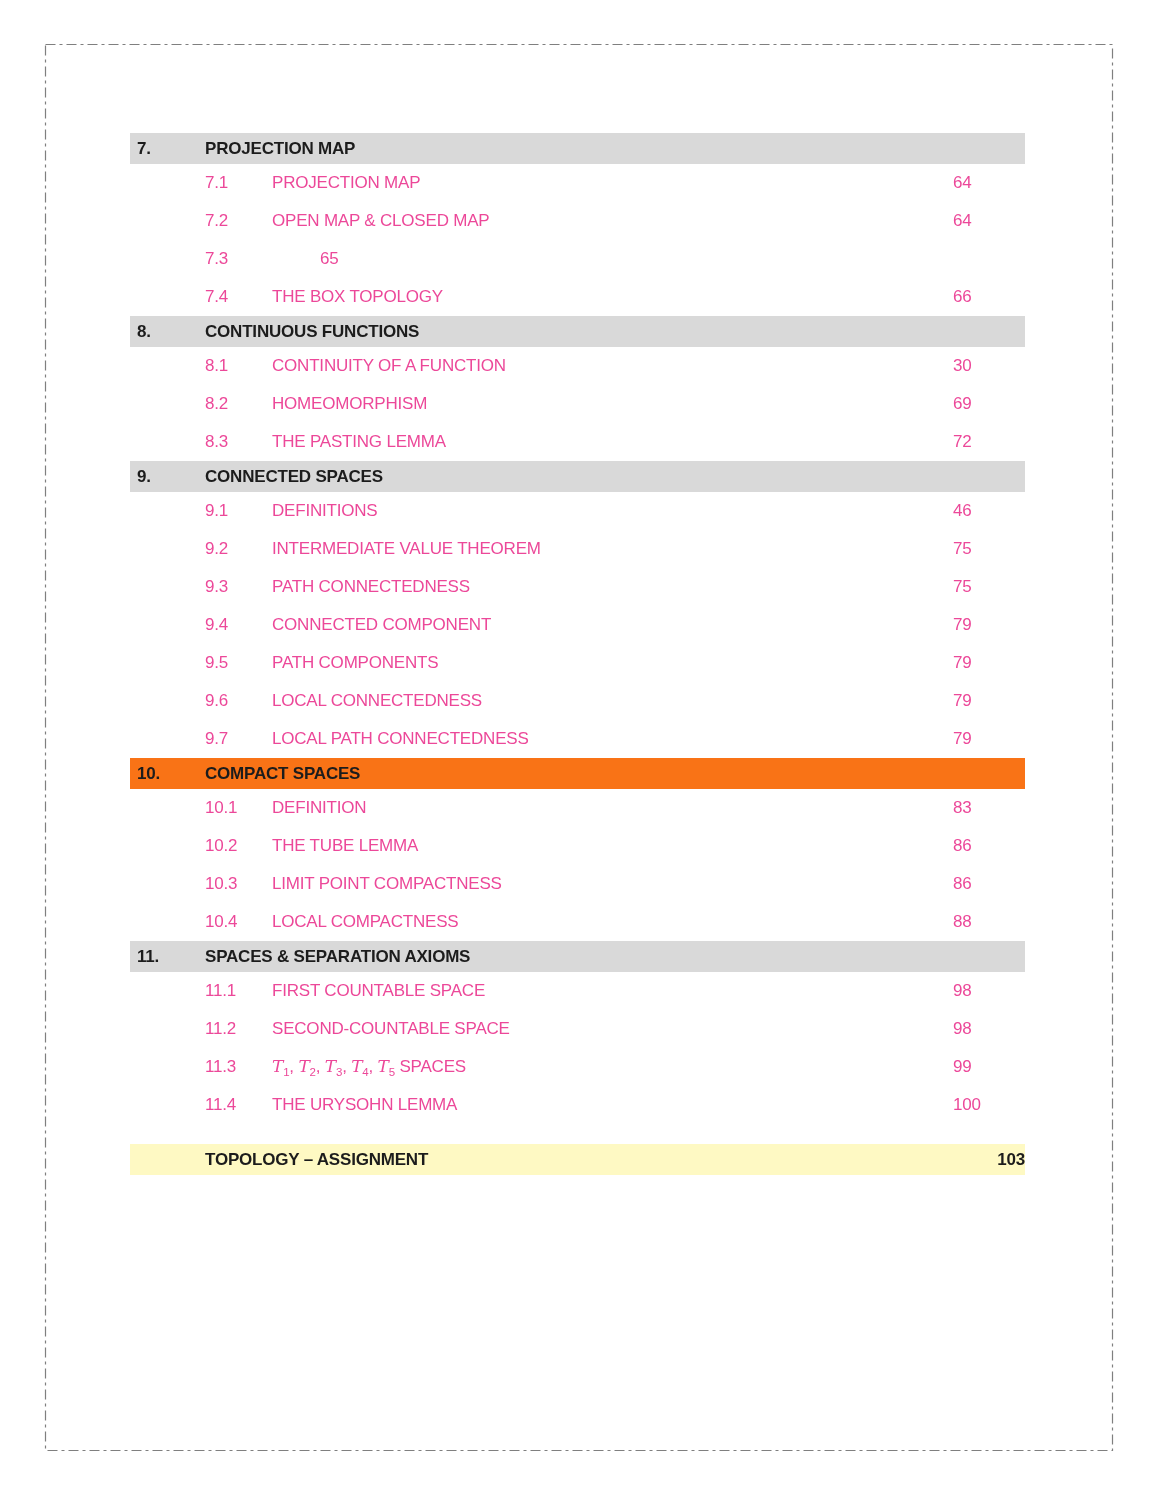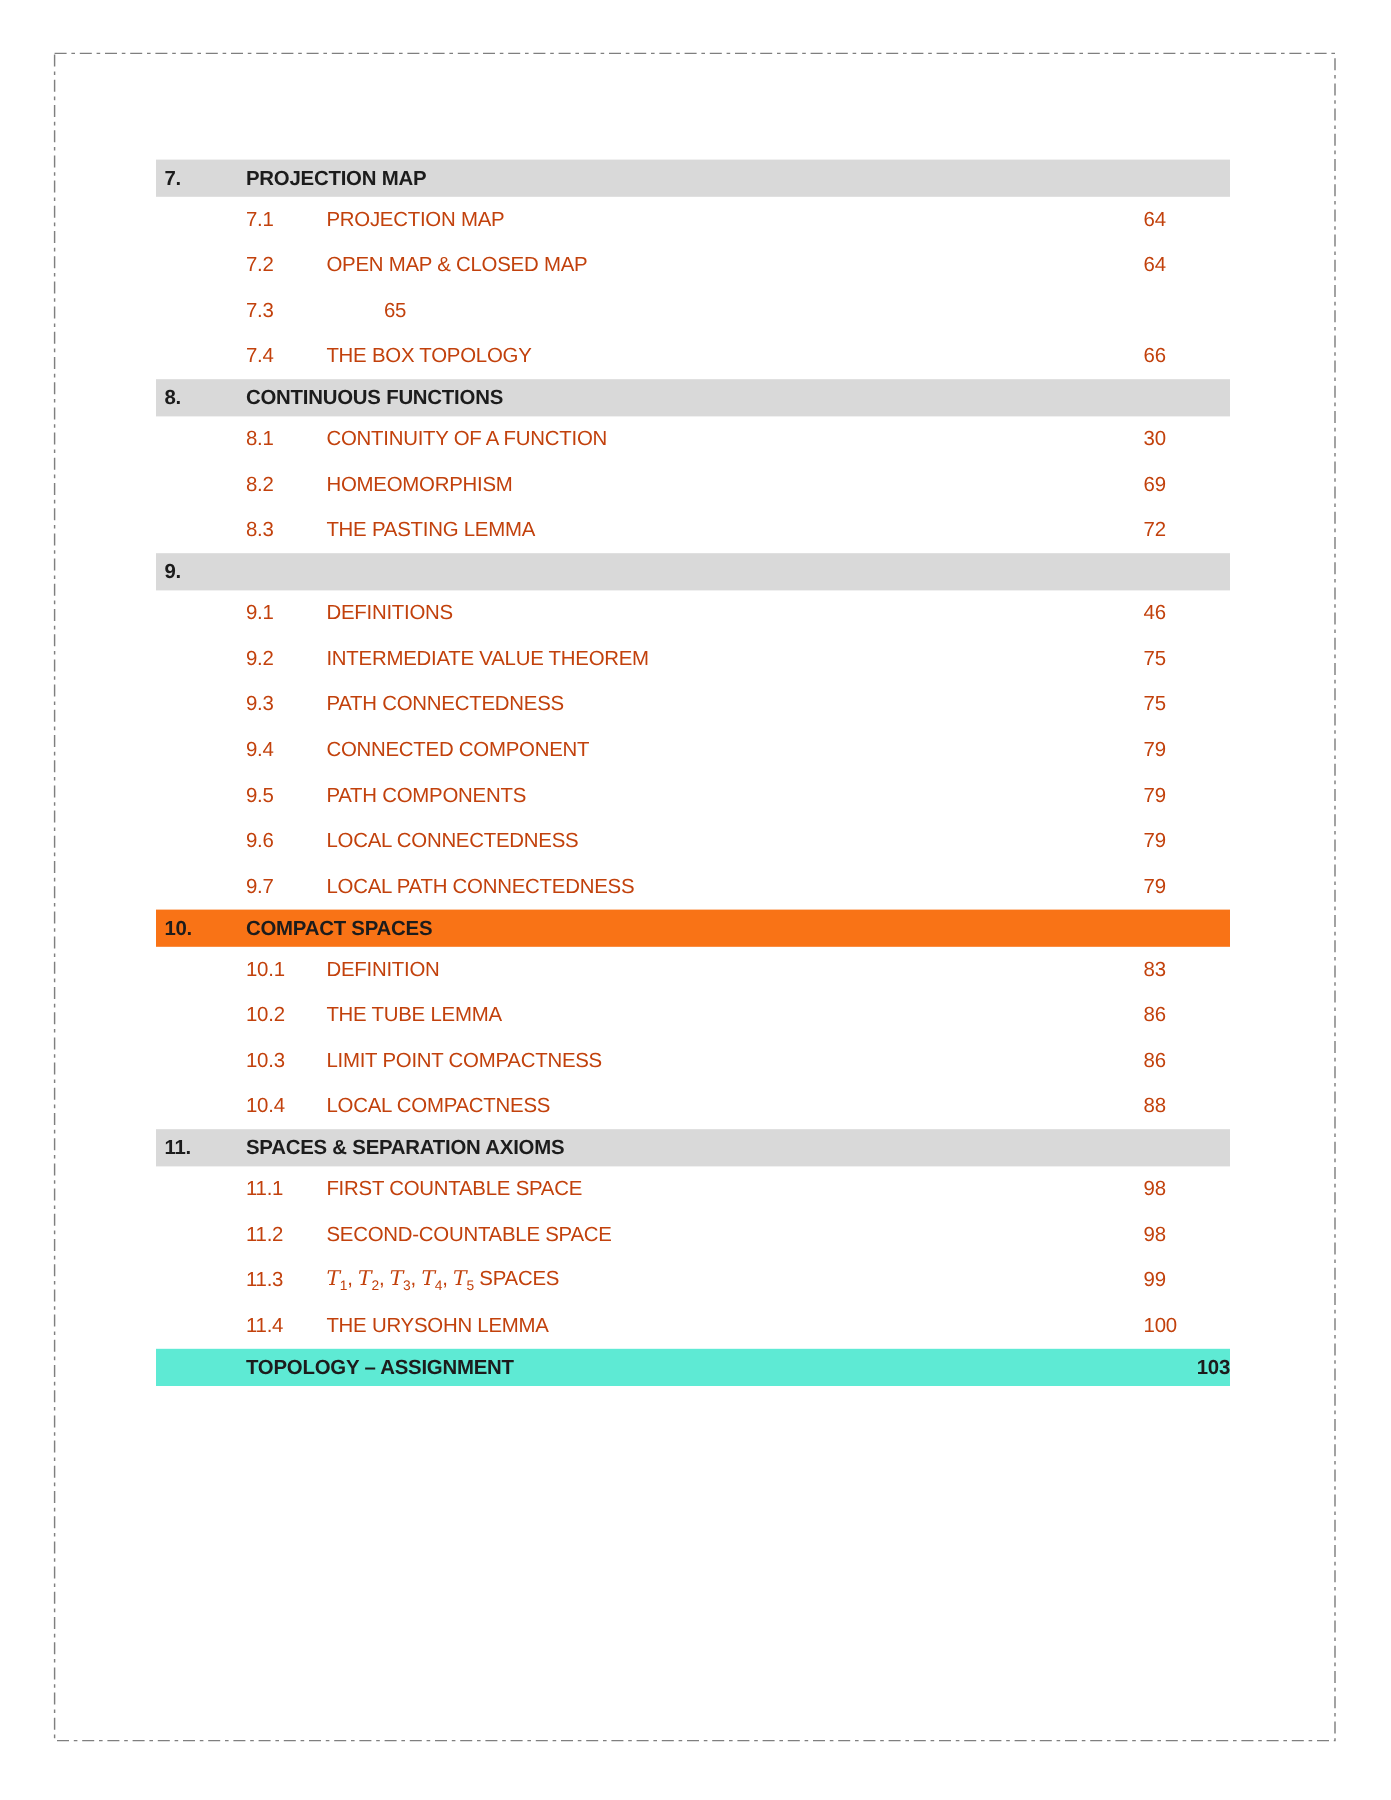--- a/index.html
+++ b/index.html
@@ -39,21 +39,21 @@
     flex: 0 0 68px;
   }
   .sec-title { flex: 1; }
   .toc-row {
     box-sizing: border-box;
     height: 38px;
     display: flex;
     align-items: center;
     padding-left: 75px;
     font-size: 17px;
-    color: #c2410c;
+    color: #ec4899;
     letter-spacing: -0.2px;
   }
   .row-num {
     width: 67px;
     flex: 0 0 67px;
   }
   .row-title { flex: 1; white-space: nowrap; }
   .row-page {
     width: 72px;
     flex: 0 0 72px;
@@ -124,20 +124,21 @@
         <span class="row-title">HOMEOMORPHISM</span>
         <span class="row-page">69</span>
       </div>
       <div class="toc-row">
         <span class="row-num">8.3</span>
         <span class="row-title">THE PASTING LEMMA</span>
         <span class="row-page">72</span>
       </div>
       <div class="section-header" style="background: rgb(217, 217, 217);">
         <span class="sec-num">9.</span>
+        <span class="sec-title">CONNECTED SPACES</span>
       </div>
       <div class="toc-row">
         <span class="row-num">9.1</span>
         <span class="row-title">DEFINITIONS</span>
         <span class="row-page">46</span>
       </div>
       <div class="toc-row">
         <span class="row-num">9.2</span>
         <span class="row-title">INTERMEDIATE VALUE THEOREM</span>
         <span class="row-page">75</span>
@@ -208,19 +209,19 @@
       <div class="toc-row">
         <span class="row-num">11.3</span>
         <span class="row-title"><span class="math-t">T</span><span class="math-sub">1</span>, <span class="math-t">T</span><span class="math-sub">2</span>, <span class="math-t">T</span><span class="math-sub">3</span>, <span class="math-t">T</span><span class="math-sub">4</span>, <span class="math-t">T</span><span class="math-sub">5</span> SPACES</span>
         <span class="row-page">99</span>
       </div>
       <div class="toc-row">
         <span class="row-num">11.4</span>
         <span class="row-title">THE URYSOHN LEMMA</span>
         <span class="row-page">100</span>
       </div>
-      <div class="section-header footer-bar" style="background: #5eead4;">
+      <div class="section-header footer-bar" style="background: #fef9c3; margin-top: 20px;">
         <span class="sec-num"></span>
         <span class="sec-title">TOPOLOGY – ASSIGNMENT</span>
         <span class="row-page-slot">103</span>
       </div>
     </div>
 </div>
 
 </body></html>

